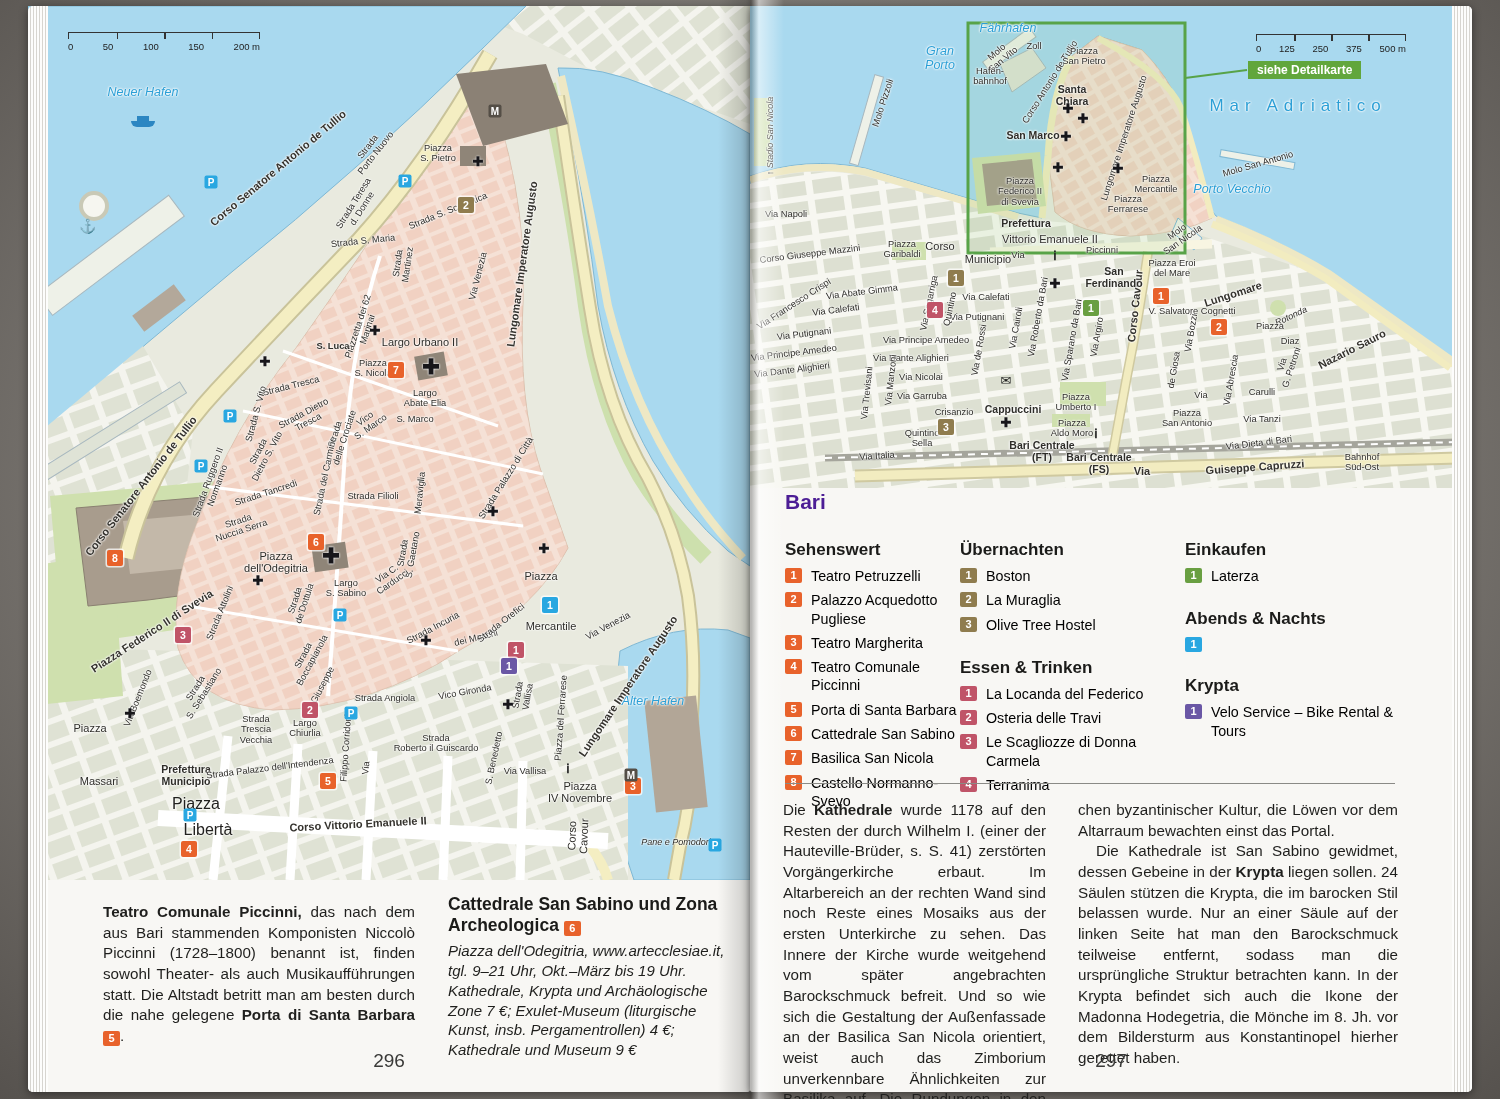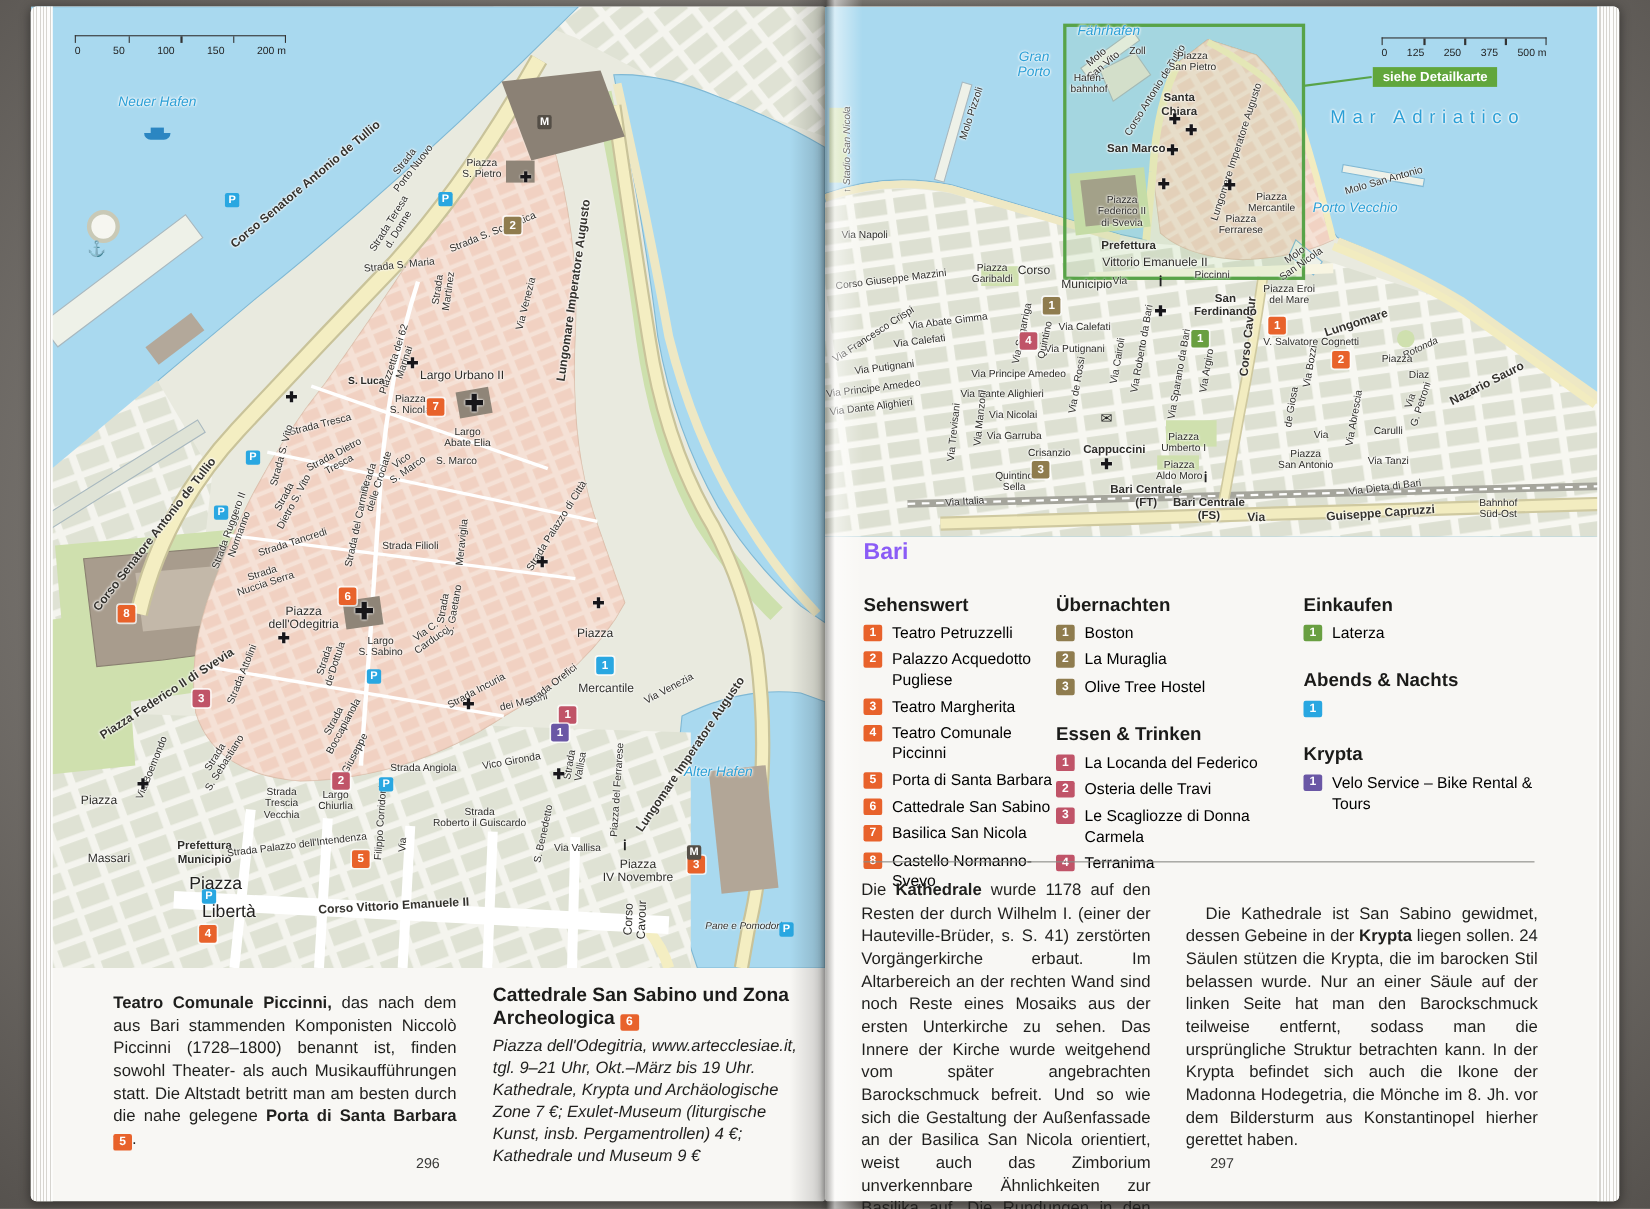--- a/index.html
+++ b/index.html
@@ -52,23 +52,23 @@
   
   .detail-note{position:absolute;background:#61a63c;color:#fff;font-size:12px;font-weight:700;
       padding:2px 9px;z-index:6;}
   
   .col{position:absolute;color:#1f1f1d;}
   .body-txt{font-size:15.2px;line-height:1.36;text-align:justify;}
   .art-head{font-size:17.5px;font-weight:700;line-height:1.22;margin-bottom:4px;color:#1b1b19;}
   .art-info{font-size:15px;font-style:italic;line-height:1.33;}
   .bdg{display:inline-block;min-width:15px;height:15px;line-height:15px;border-radius:2px;color:#fff;
        font-size:11px;font-weight:700;font-style:normal;text-align:center;vertical-align:-1px;padding:0 1px;}
-  .pageno{position:absolute;left:0;width:100%;text-align:center;top:1044px;font-size:13px;color:#3a3a38;}
+  .pageno{position:absolute;left:0;width:100%;text-align:center;top:1044px;font-size:19px;color:#3a3a38;}
   
-  .lg-head{position:absolute;left:35px;top:484px;font-size:21px;font-weight:700;color:#8b5cf6;}
+  .lg-head{position:absolute;left:35px;top:484px;font-size:21px;font-weight:700;color:#4c1d95;}
   .lg-cols{position:absolute;left:35px;top:534px;display:flex;}
   .lg-col{display:flex;flex-direction:column;}
   .lg-col:nth-child(1){width:175px;}
   .lg-col:nth-child(2){width:225px;}
   .lg-col:nth-child(3){width:218px;}
   .lg-sec{margin-bottom:18px;}
   .lg-title{font-size:17px;font-weight:700;margin-bottom:7px;color:#1b1b19;}
   .lg-item{display:flex;margin-bottom:6px;align-items:flex-start;}
   .lg-item .bdg{flex:0 0 15px;margin-right:9px;margin-top:1px;}
   .lg-label{font-size:14.3px;line-height:1.28;}
@@ -570,21 +570,21 @@
             </div>
           </div>
         </div>
       </div>
 
     <div class="divider"></div>
     <div class="col body-txt" style="left:33px;top:794px;width:263px;">
       <span>Die </span><b>Kathedrale</b><span> wurde 1178 auf den Resten der durch Wilhelm I. (einer der Hauteville-Brüder, s. S. 41) zerstörten Vorgängerkirche erbaut. Im Altarbereich an der rechten Wand sind noch Reste eines Mosaiks aus der ersten Unterkirche zu sehen. Das Innere der Kirche wurde weitgehend vom später angebrachten Barockschmuck befreit. Und so wie sich die Gestaltung der Außenfassade an der Basilica San Nicola orientiert, weist auch das Zimborium unverkennbare Ähnlichkeiten zur Basilika auf. Die Rundungen in den Apsiden entspre-</span>
     </div>
     <div class="col body-txt" style="left:328px;top:794px;width:320px;">
-      <br>
+      <span>chen byzantinischer Kultur, die Löwen vor dem Altarraum bewachten einst das Portal.</span><br>
       <span style="display:inline-block;width:18px;"></span><span>Die Kathedrale ist San Sabino gewidmet, dessen Gebeine in der </span><b>Krypta</b><span> liegen sollen. 24 Säulen stützen die Krypta, die im barocken Stil belassen wurde. Nur an einer Säule auf der linken Seite hat man den Barockschmuck teilweise entfernt, sodass man die ursprüngliche Struktur betrachten kann. In der Krypta befindet sich auch die Ikone der Madonna Hodegetria, die Mönche im 8. Jh. vor dem Bildersturm aus Konstantinopel hierher gerettet haben.</span>
     </div>
     <div class="pageno">297</div>
     <div class="stack stack-r"></div>
   </div>
 
   <div class="gutter"></div>
 </div>
 
 </body></html>

